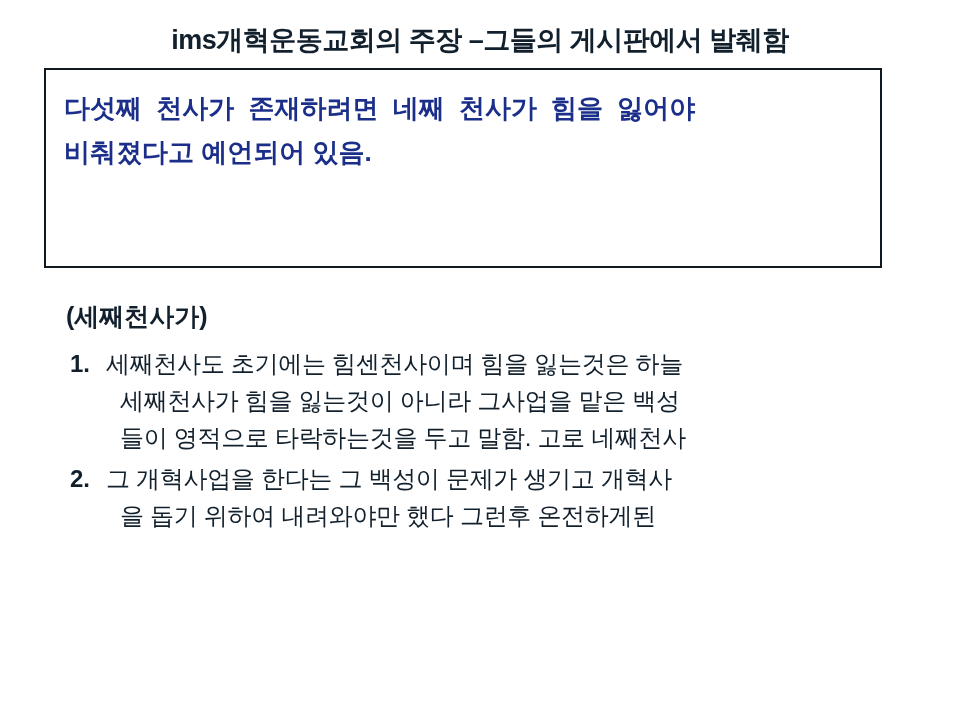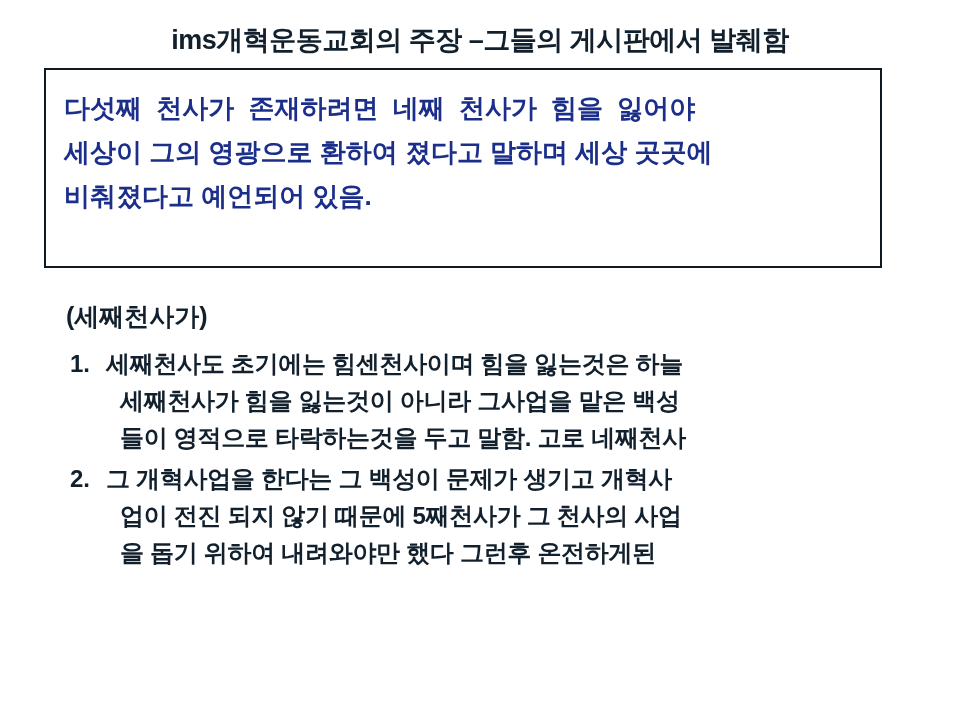--- a/index.html
+++ b/index.html
@@ -81,60 +81,58 @@
     line-height: 37px;
     text-align: left;
     padding-left: 4px;
     box-sizing: border-box;
   }
   .item-body {
     flex: 1 1 auto;
   }
   .item-line {
     font-size: 24px;
-    font-weight: bold;
+    font-weight: normal;
     color: #11202c;
     line-height: 37px;
     white-space: nowrap;
     letter-spacing: -0.3px;
   }
   .item-line.indent {
     padding-left: 14px;
   }
 </style>
 </head>
 <body>
 
 <div class="slide">
 
   <div class="title">ims개혁운동교회의 주장 –그들의 게시판에서 발췌함</div>
 
   <div class="quote-box">
     <div class="quote-line spread">다섯째  천사가  존재하려면   네째  천사가  힘을  잃어야</div>
-    <div class="quote-line">세상이 그의 영광으로 환하여 졌다고 말하며 세상 곳곳에</div>
     <div class="quote-line">비춰졌다고 예언되어 있음.</div>
   </div>
 
   <div class="proof-label">(세째천사가)</div>
 
   <div class="list">
 
     <div class="item">
       <div class="num">1.</div>
       <div class="item-body">
         <div class="item-line">세째천사도 초기에는 힘센천사이며 힘을 잃는것은 하늘</div>
         <div class="item-line indent">세째천사가  힘을 잃는것이 아니라 그사업을 맡은 백성</div>
         <div class="item-line indent">들이 영적으로 타락하는것을 두고 말함. 고로 네째천사</div>
       </div>
     </div>
 
     <div class="item">
       <div class="num">2.</div>
       <div class="item-body">
         <div class="item-line"> 그 개혁사업을 한다는 그 백성이 문제가 생기고 개혁사</div>
-        <div class="item-line indent">업이 전진 되지 않기 때문에 5째천사가 그 천사의 사업</div>
         <div class="item-line indent">을 돕기 위하여   내려와야만 했다 그런후 온전하게된</div>
       </div>
     </div>
 
   </div>
 
 </div>
 
 </body></html>

